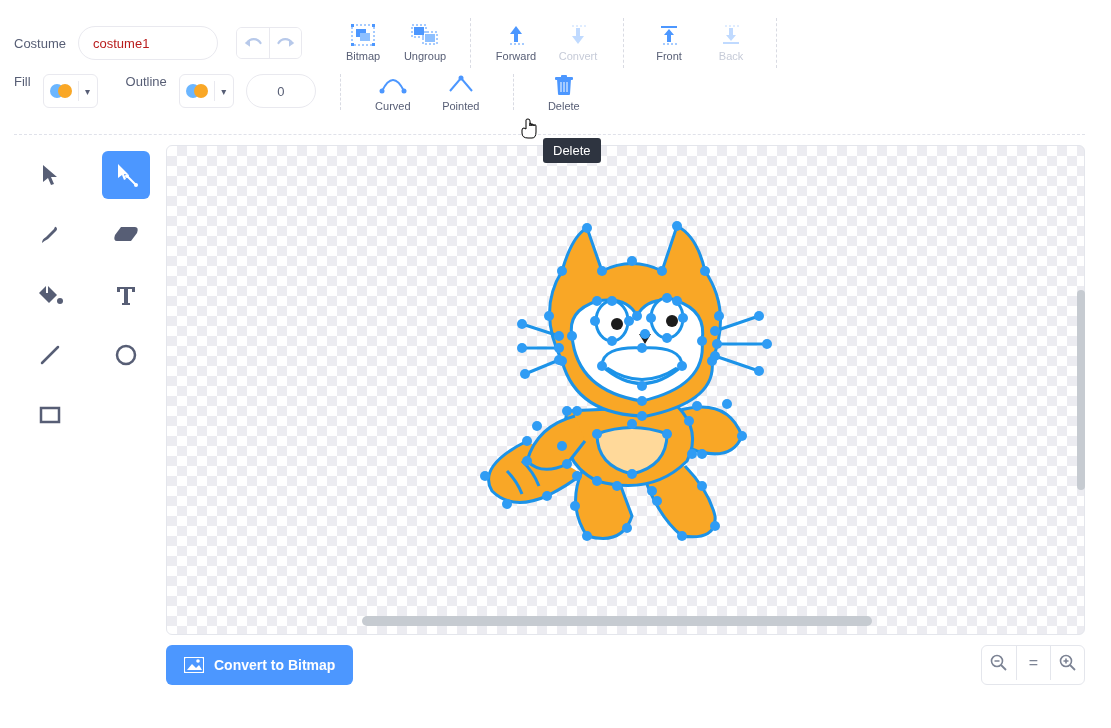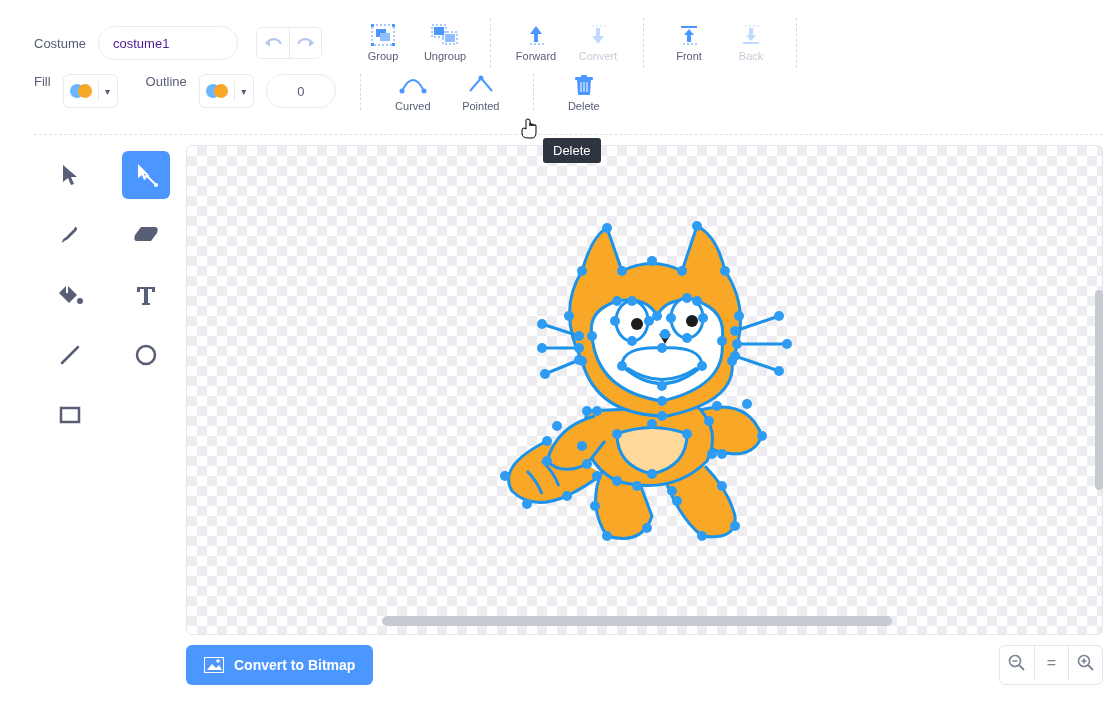--- a/index.html
+++ b/index.html
@@ -1,23 +1,23 @@
 <!DOCTYPE html>
 <html><head>
 <meta charset="utf-8">
 <style>
 * { box-sizing: border-box; margin: 0; padding: 0; font-family: "Helvetica Neue", Arial, sans-serif; }
 body { background: #fff; overflow: hidden; width: 1111px; height: 728px; position: relative; }
 
-.editor-wrap { padding: 12px 8px 0 14px; margin-left: 20px; }
+.editor-wrap { padding: 12px 26px 0 14px; }
 
 
 .row1 { display: flex; align-items: center; gap: 12px; height: 62px; }
 .costume-label { color: #575e75; font-size: 13px; }
-.costume-input { border: 1px solid #e9e9ef; border-radius: 18px; height: 34px; width: 140px; padding: 0 14px; font-size: 13px; color: #4c1d95; }
+.costume-input { border: 1px solid #e9e9ef; border-radius: 18px; height: 34px; width: 140px; padding: 0 14px; font-size: 13px; color: #b91c1c; }
 
 .undo-redo { display: flex; margin-left: 6px; border: 1px solid #e9e9ef; border-radius: 6px; overflow: hidden; }
 .undo-redo .btn { width: 32px; height: 30px; display:flex; align-items:center; justify-content:center; background:#fff; }
 .undo-redo .btn + .btn { border-left: 1px solid #e9e9ef; }
 
 .top-actions { display: flex; align-items: stretch; margin-left: 18px; height: 58px; }
 .vsep { width: 0; border-left: 1px dashed #d9dbe3; margin: 4px 14px; }
 .action-col { display: flex; flex-direction: column; align-items: center; justify-content: center; gap: 4px; width: 62px; }
 .action-col .icon { height: 22px; display:flex; align-items:center; justify-content:center; }
 .action-col .lbl { font-size: 11px; color: #575e75; }
@@ -106,21 +106,21 @@
           <svg width="24" height="22">
               <rect x="1" y="1" width="22" height="20" fill="none" stroke="#4C97FF" stroke-width="1" stroke-dasharray="2 2"></rect>
               <rect x="5" y="5" width="10" height="8" fill="#4C97FF"></rect>
               <rect x="9" y="9" width="10" height="8" fill="#8ec0ff"></rect>
               <rect x="0" y="0" width="3" height="3" fill="#4C97FF"></rect>
               <rect x="21" y="0" width="3" height="3" fill="#4C97FF"></rect>
               <rect x="0" y="19" width="3" height="3" fill="#4C97FF"></rect>
               <rect x="21" y="19" width="3" height="3" fill="#4C97FF"></rect>
             </svg>
         </div>
-        <span class="lbl">Group</span>
+        <span class="lbl">Bitmap</span>
       </div>
       <div class="action-col">
         <div class="icon">
           <svg width="28" height="22">
               <rect x="1" y="1" width="14" height="12" fill="none" stroke="#4C97FF" stroke-dasharray="2 2"></rect>
               <rect x="3" y="3" width="10" height="8" fill="#4C97FF"></rect>
               <rect x="12" y="8" width="14" height="12" fill="none" stroke="#4C97FF" stroke-dasharray="2 2"></rect>
               <rect x="14" y="10" width="10" height="8" fill="#8ec0ff"></rect>
             </svg>
         </div>

